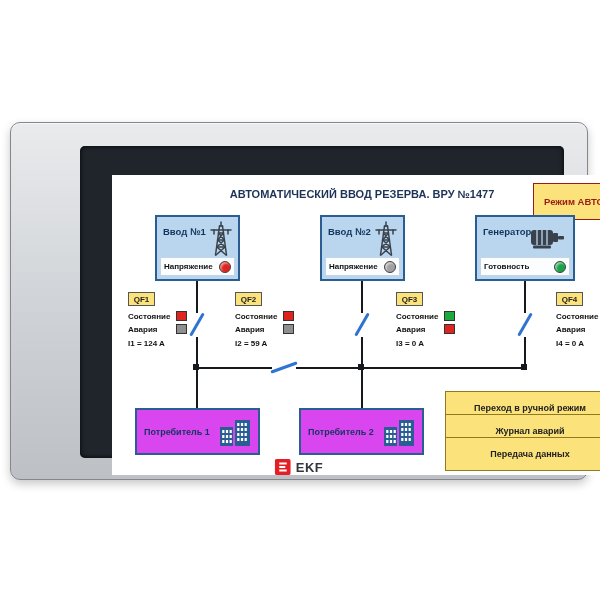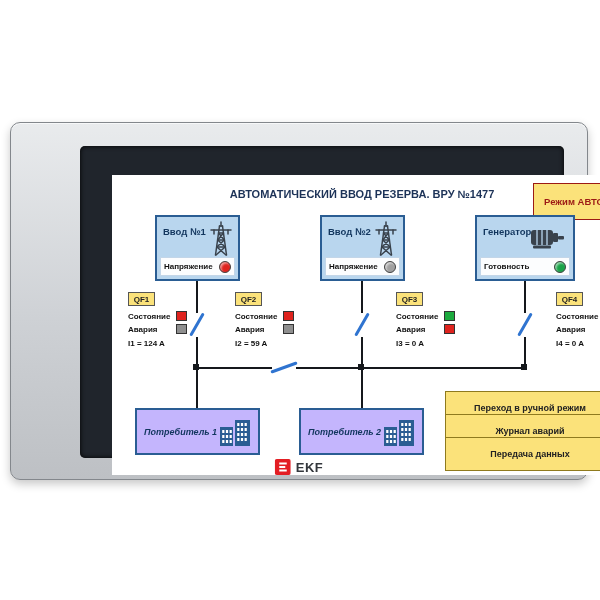--- a/index.html
+++ b/index.html
@@ -36,21 +36,21 @@
   .ln{position:absolute;background:#15181c;}
   .slash{position:absolute;height:3px;background:#2f74d0;border-radius:2px;}
   .dot{position:absolute;width:6px;height:6px;background:#15181c;}
 
   .qfg{position:absolute;top:117px;width:70px;height:62px;}
   .chip{position:absolute;left:0;top:0;width:27px;height:14px;background:#fbe27a;border:1px solid #555;
         font-size:8px;font-weight:bold;color:#222;display:flex;align-items:center;justify-content:center;}
   .qlabel{position:absolute;left:0;font-size:8px;font-weight:bold;color:#111;white-space:nowrap;}
   .sq{position:absolute;left:48px;width:11px;height:10px;border:1px solid #333;}
 
-  .cons{position:absolute;top:233px;width:125px;height:47px;background:#c4b5fd;border:2px solid #2a5d93;font-style:italic;}
+  .cons{position:absolute;top:233px;width:125px;height:47px;background:#d946ef;border:2px solid #2a5d93;}
   .cons .name{position:absolute;left:7px;top:50%;transform:translateY(-50%);
               font-size:9px;font-weight:bold;color:#12365e;}
   .cons .icon{position:absolute;right:7px;top:50%;transform:translateY(-50%);line-height:0;}
 
   .cmd{position:absolute;left:333px;width:170px;height:20px;background:#fbe27a;border:1px solid #8f7a1e;
        font-size:9px;font-weight:bold;color:#222;font-family:inherit;
        display:flex;align-items:center;justify-content:center;cursor:pointer;padding:16px;}
 </style>
 </head>
 <body>

